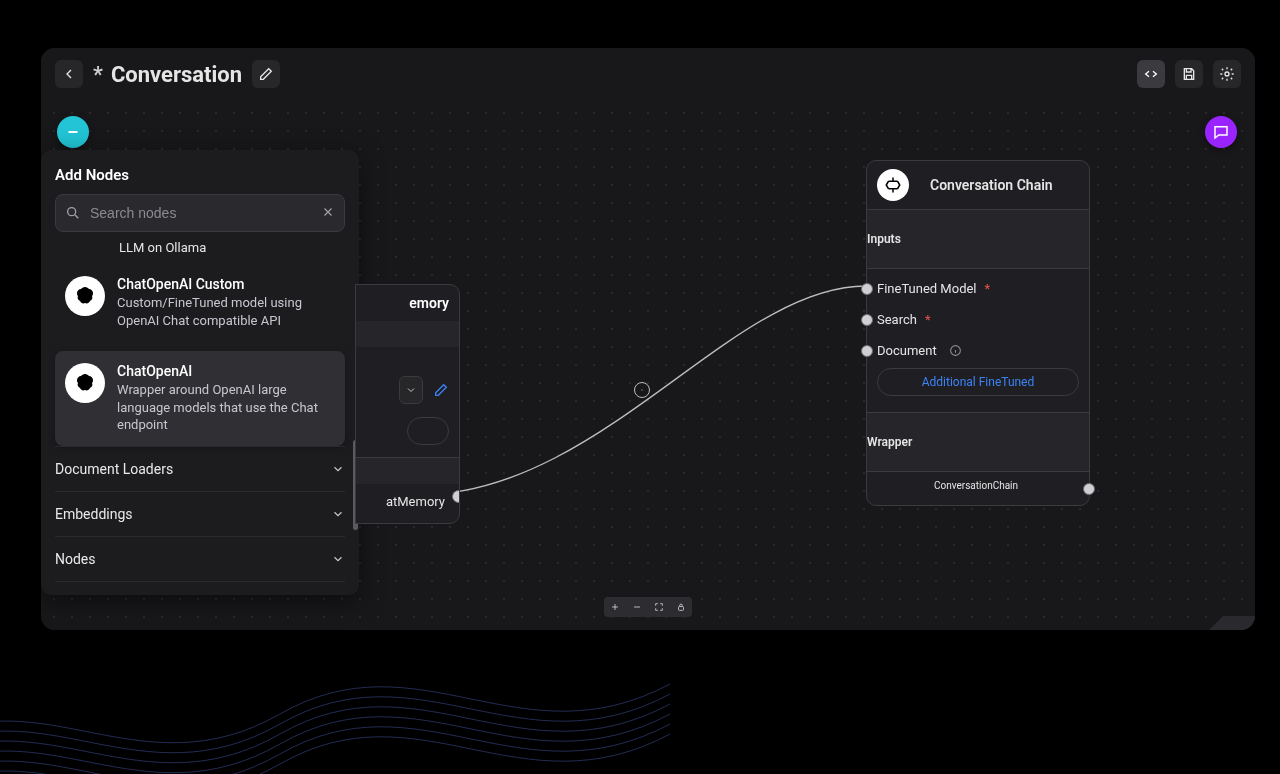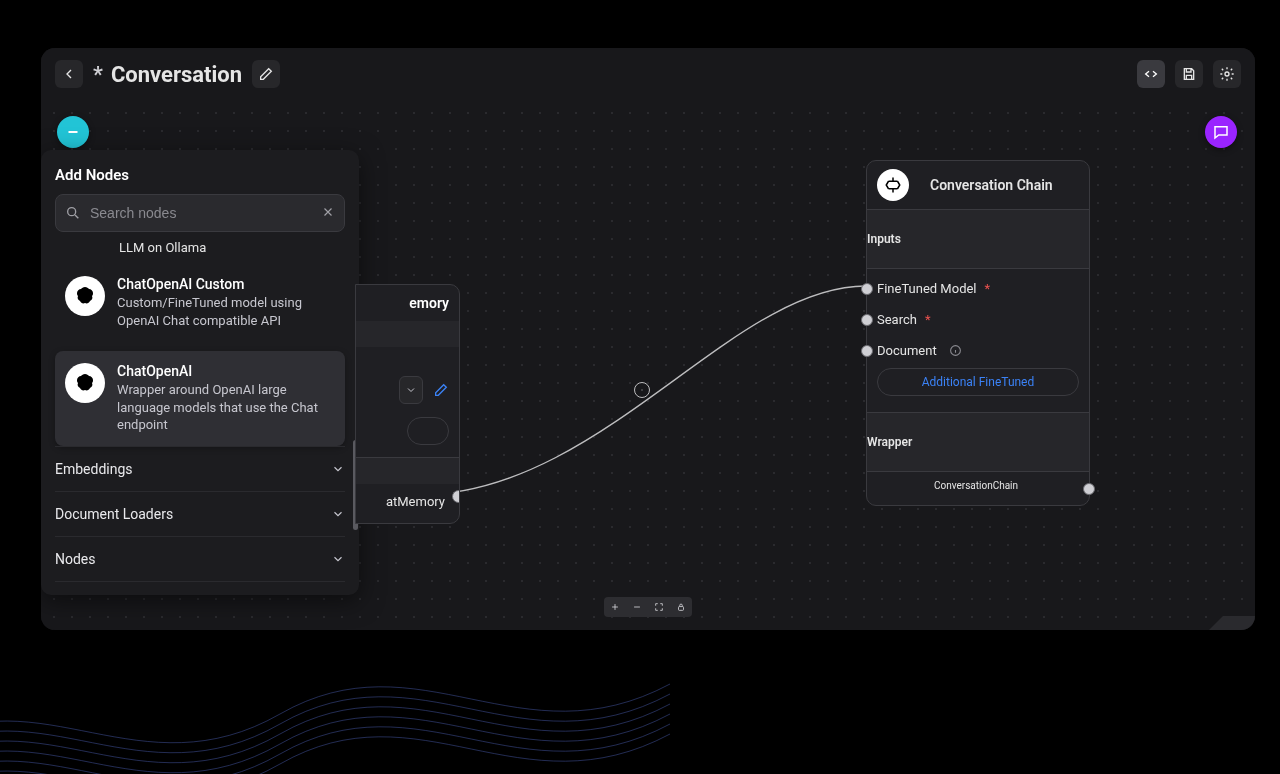--- a/index.html
+++ b/index.html
@@ -507,27 +507,27 @@
                 <path d="M12 3c2 0 3 1 4 2 2 0 4 2 4 4 0 1 0 2-1 3 1 2 0 4-2 5-1 2-3 3-5 2-2 1-4 0-5-2-2-1-3-3-2-5-1-1-1-2-1-3 0-2 2-4 4-4 1-1 2-2 4-2z" fill="#000"></path>
               </svg>
           </div>
           <div class="node-text">
             <div class="node-title">ChatOpenAI</div>
             <div class="node-desc">Wrapper around OpenAI large language models that use the Chat endpoint</div>
           </div>
         </div>
 
         <div class="accordion">
-          <span>Embeddings</span>
+          <span>Document Loaders</span>
           <svg viewBox="0 0 24 24">
               <path d="M6 9l6 6 6-6" stroke-width="2"></path>
             </svg>
         </div>
         <div class="accordion">
-          <span>Document Loaders</span>
+          <span>Embeddings</span>
           <svg viewBox="0 0 24 24">
               <path d="M6 9l6 6 6-6" stroke-width="2"></path>
             </svg>
         </div>
         <div class="accordion">
           <span>Nodes</span>
           <svg viewBox="0 0 24 24">
               <path d="M6 9l6 6 6-6" stroke-width="2"></path>
             </svg>
         </div>

